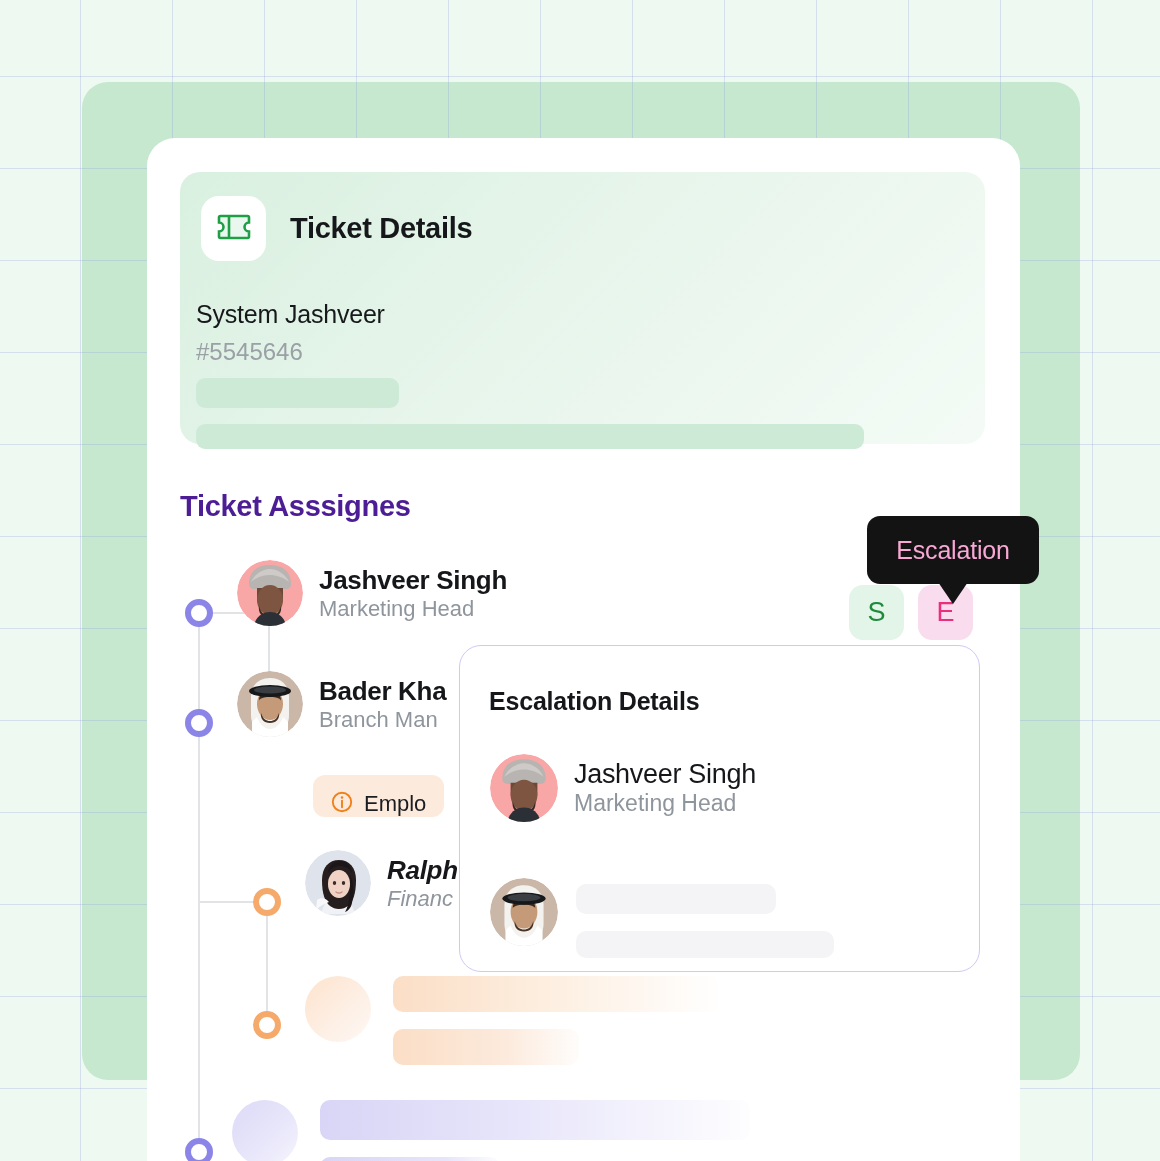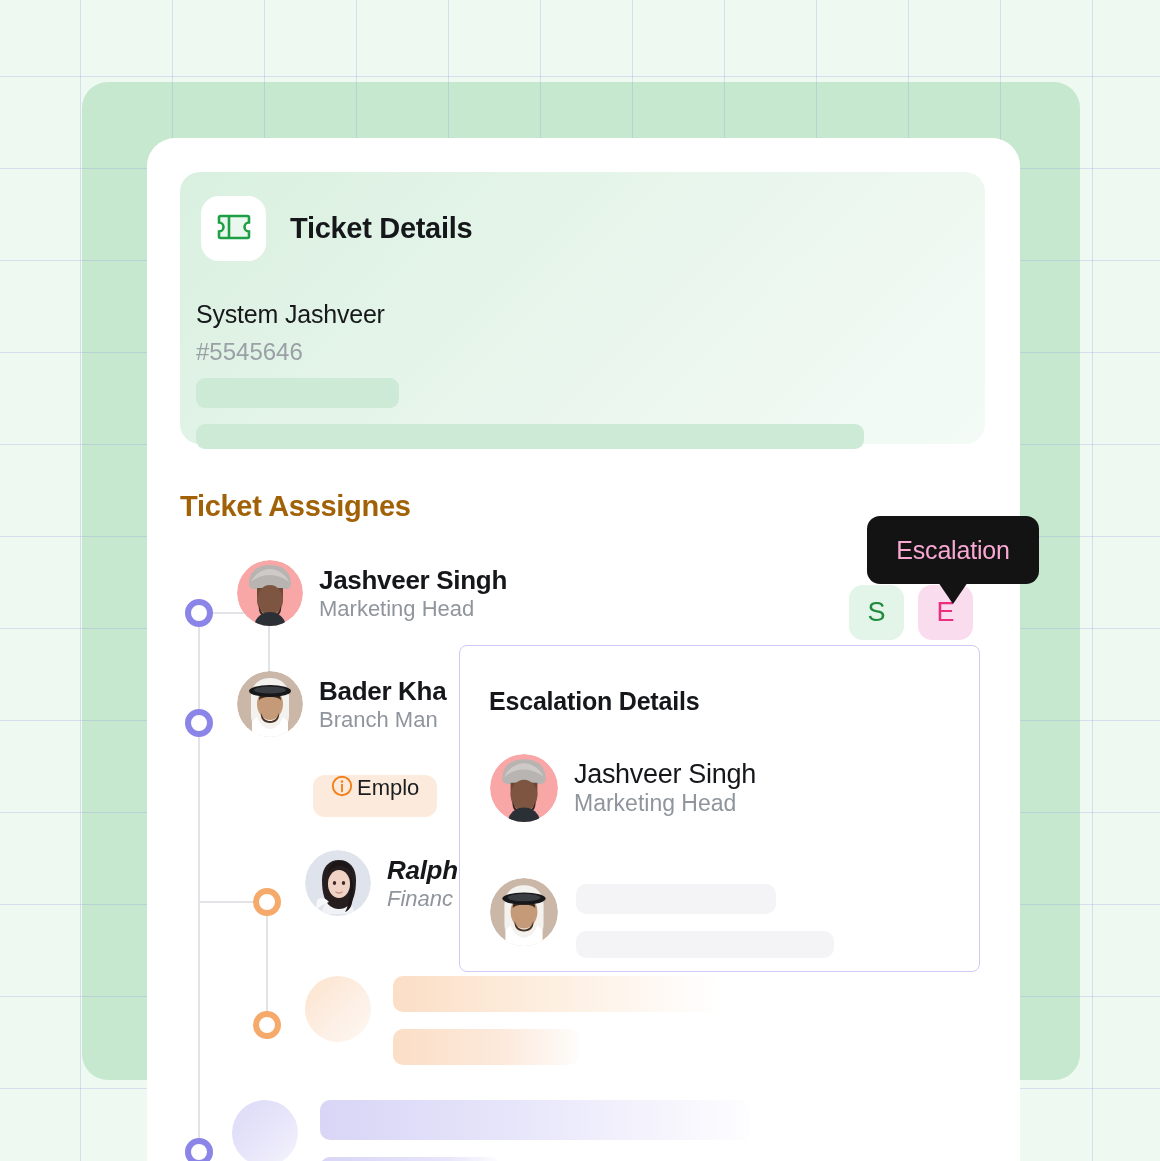--- a/index.html
+++ b/index.html
@@ -137,21 +137,21 @@
   .tk-skel-1 { left: 16px; top: 206px; width: 203px; height: 30px; }
   .tk-skel-2 { left: 16px; top: 252px; width: 668px; height: 25px; }
 
   
   .section-heading {
     position: absolute;
     left: 33px;
     top: 352px;
     font-size: 29px;
     font-weight: 700;
-    color: #a16207;
+    color: #4c1d95;
     letter-spacing: -0.3px;
   }
 
   
   .tl-line {
     position: absolute;
     background: #e2e3e6;
     z-index: 5;
   }
   .tl-main   { left: 51px;  top: 475px; width: 2px;  height: 550px; }
@@ -219,22 +219,22 @@
   
   .warn-chip {
     position: absolute;
     left: 166px;
     top: 637px;
     height: 42px;
     padding: 0 18px;
     border-radius: 12px;
     background: #fcebdc;
     display: flex;
-    align-items: flex-start;
-    gap: 4px;
+    align-items: flex-end;
+    gap: 11px;
     z-index: 6;
     white-space: nowrap;
     overflow: hidden;
     max-width: 180px;
   }
   .warn-chip .chip-label {
     font-size: 22px;
     color: #1b1d21;
   }
 
@@ -315,21 +315,21 @@
 
   
   #escalation-card {
     position: absolute;
     left: 459px;
     top: 645px;
     width: 521px;
     height: 327px;
     background: #ffffff;
     border: 1.5px solid #cfc9f5;
-    border-radius: 8px;
+    border-radius: 22px;
     z-index: 11;
   }
 
   .esc-title {
     position: absolute;
     left: 29px;
     top: 41px;
     font-size: 25px;
     font-weight: 700;
     color: #15171a;

